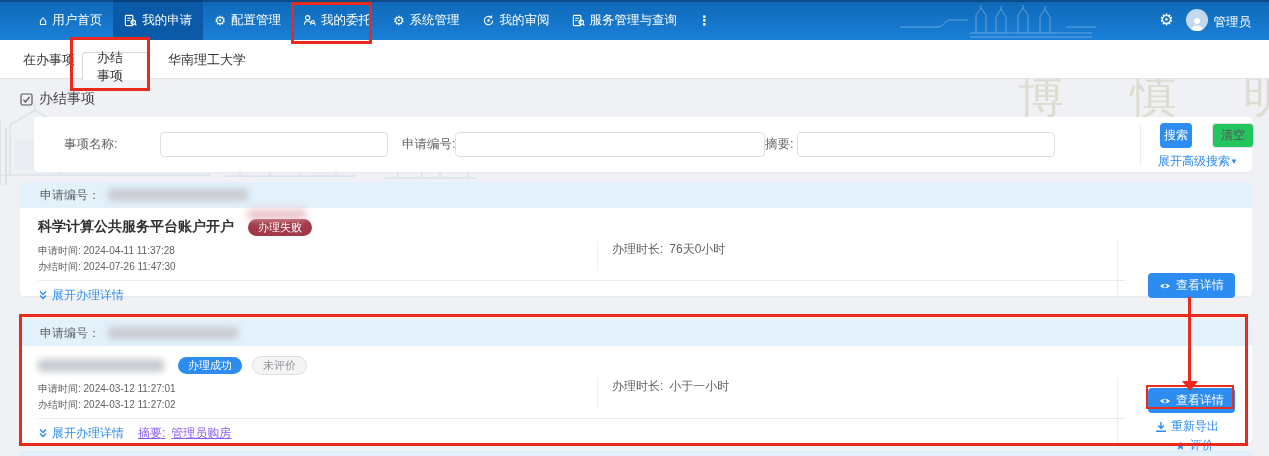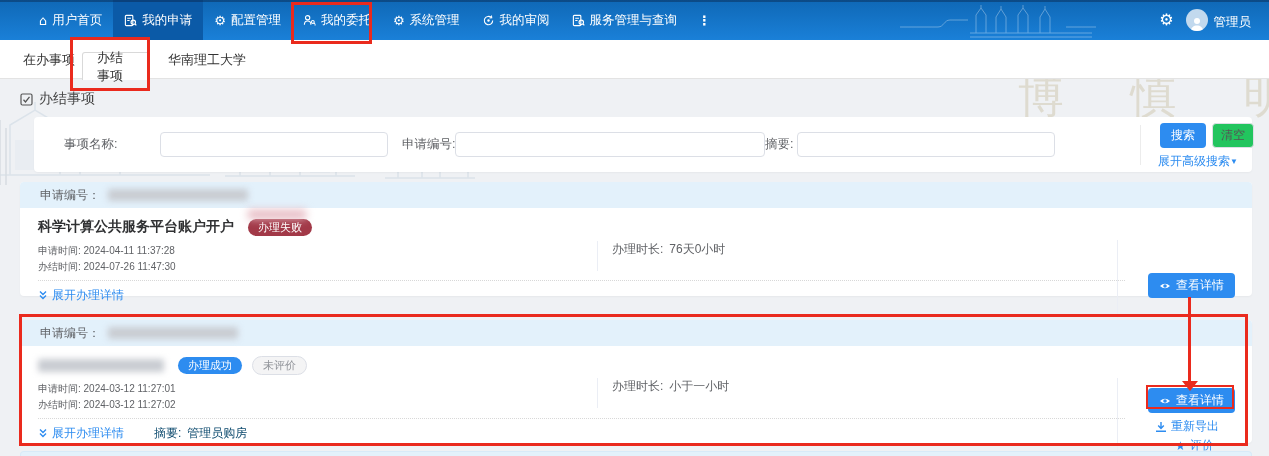--- a/index.html
+++ b/index.html
@@ -61,21 +61,21 @@
   
   .search-card{ position:absolute; left:34px; top:117px; width:1218px; height:55px;
     background:#fff; border-radius:4px; box-shadow:0 1px 2px rgba(0,0,0,.04); z-index:3;}
   .s-label{ position:absolute; top:15px; height:25px; line-height:25px;
     font-size:12.5px; color:#606266; }
   .s-input{ position:absolute; top:15px; height:25px; border:1px solid #dcdfe6;
     border-radius:4px; background:#fff; font-size:12px; padding:0 8px; color:#333; outline:none;}
   .s-divider{ position:absolute; left:1106px; top:8px; height:40px; border-left:1px solid #ececec;}
   .btn{ border:none; border-radius:4px; font-size:12px; cursor:pointer;
     font-family:inherit; }
-  .btn-search{ position:absolute; left:1126px; top:6px; width:46px; height:25px;
+  .btn-search{ position:absolute; left:1126px; top:6px; width:32px; height:25px;
     background:#2d8cf0; color:#fff; }
   .btn-clear{ position:absolute; left:1178px; top:6px; width:42px; height:25px;
     background:#22c55e; color:#555; border:1px solid #dcdfe6; }
   .adv-link{ position:absolute; left:1124px; top:36px; font-size:12px; color:#2d8cf0;
     cursor:pointer; display:flex; align-items:center; }
   .adv-link .caret{ font-size:8px; }
   
   .rcard{ position:absolute; left:20px; width:1232px; background:#fff;
     border-radius:4px; box-shadow:0 1px 2px rgba(0,0,0,.04); z-index:3;}
   .rcard.c1{ top:182px; height:114px; }
@@ -97,21 +97,21 @@
   .badge.plain{ background:#f4f4f5; color:#909399; border:1px solid #dcdfe6; margin-left:10px;}
   .time-line{ font-size:10px; color:#606266; line-height:16px; }
   .duration{ position:absolute; left:577px; top:33px; border-left:1px solid #ebeef5;
     padding-left:14px; height:30px; display:flex; align-items:flex-start;
     font-size:12px; color:#606266; gap:6px;}
   .rcard.c2 .duration{ top:32px; }
   .dotted{ border-top:1px dotted #d8d8d8; width:1087px; margin-top:5px; }
   .expand-row{ display:flex; align-items:center; margin-top:6px; gap:4px; }
   .expand-link{ display:flex; align-items:center; gap:4px; font-size:12px;
     color:#2d8cf0; cursor:pointer; }
-  .summary{ font-size:12px; color:#0c4a6e; margin-left:26px; }
+  .summary{ font-size:12px; color:#8b5cf6; margin-left:10px;text-decoration:underline; }
   .summary b{ font-weight:normal; margin-left:6px; }
   .act-divider{ position:absolute; left:1097px; border-left:1px solid #ebeef5; }
   .c1 .act-divider{ top:32px; height:78px; }
   .c2 .act-divider{ top:32px; height:86px; }
   .view-btn{ position:absolute; left:1128px; display:inline-flex; align-items:center;
     gap:5px; background:#2d8cf0; color:#fff; font-size:12px; padding:4px 11px;
     border-radius:4px; cursor:pointer; white-space:nowrap;}
   .c1 .view-btn{ top:65px; }
   .c2 .view-btn{ top:42px; }
   .act-link{ position:absolute; display:inline-flex; align-items:center; gap:4px;

